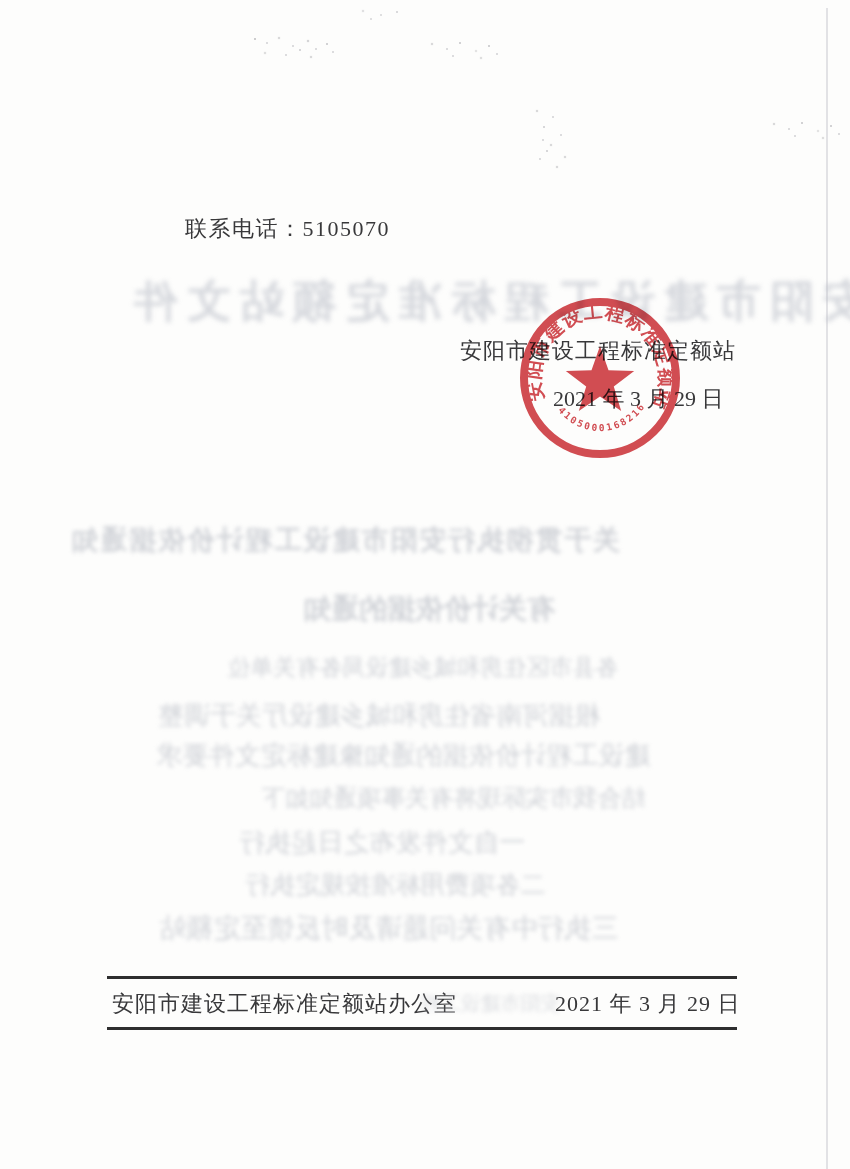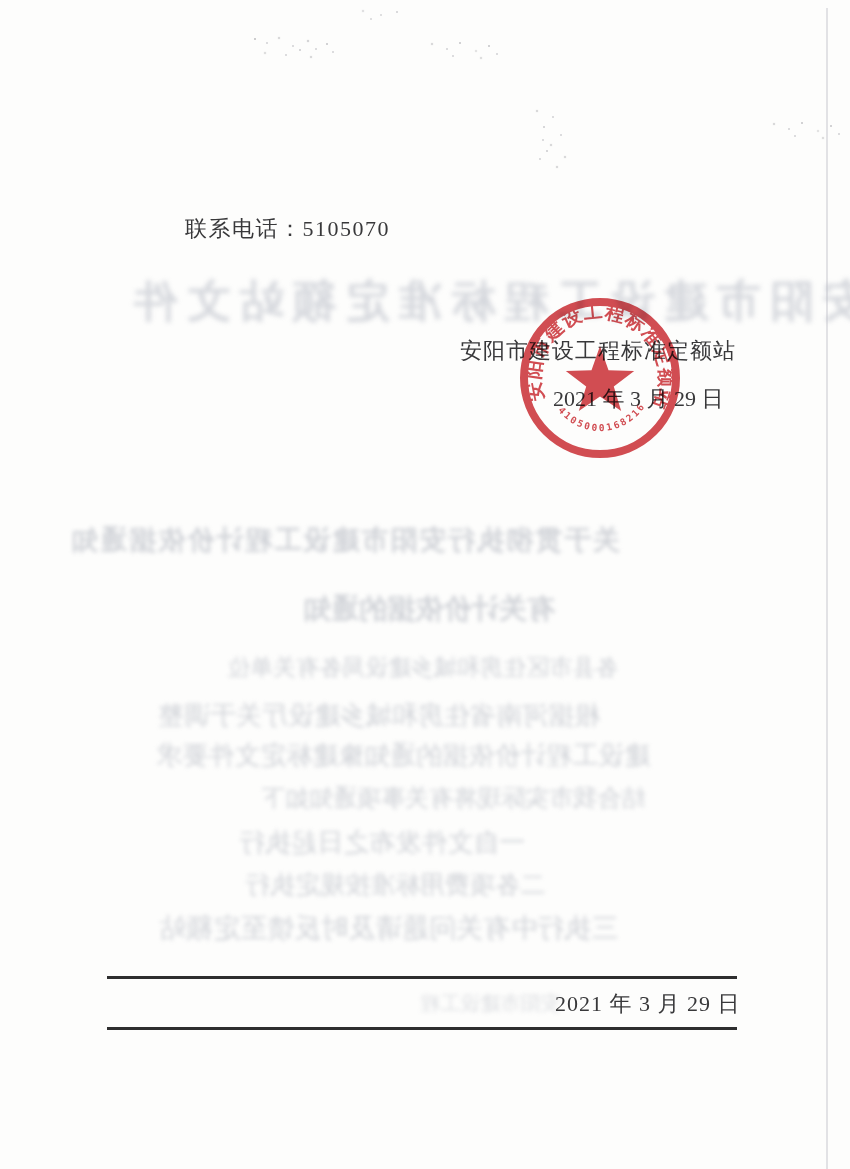--- a/index.html
+++ b/index.html
@@ -90,17 +90,18 @@
   <div class="abs bleed" style="left:265px; top:590px; width:290px; font-size:28px; font-weight:bold;">有关计价依据的通知</div>
   <div class="abs bleed" style="left:228px; top:652px; width:390px; font-size:23px;">各县市区住房和城乡建设局各有关单位</div>
   <div class="abs bleed" style="left:133px; top:698px; width:467px; font-size:26px;">根据河南省住房和城乡建设厅关于调整</div>
   <div class="abs bleed" style="left:120px; top:738px; width:530px; font-size:26px;">建设工程计价依据的通知豫建标定文件要求</div>
   <div class="abs bleed" style="left:258px; top:782px; width:387px; font-size:24px;">结合我市实际现将有关事项通知如下</div>
   <div class="abs bleed" style="left:232px; top:825px; width:293px; font-size:26px;">一自文件发布之日起执行</div>
   <div class="abs bleed" style="left:242px; top:868px; width:303px; font-size:25px;">二各项费用标准按规定执行</div>
   <div class="abs bleed" style="left:138px; top:910px; width:480px; font-size:27px;">三执行中有关问题请及时反馈至定额站</div>
 
   <div class="abs rule" style="left:107px; top:976px; width:630px;"></div>
+  <div class="abs footer-text" style="left:112px; top:989px;">安阳市建设工程标准定额站办公室</div>
   <div class="abs bleed" style="left:350px; top:990px; width:210px; font-size:20px; opacity:.45;">安阳市建设工程</div>
   <div class="abs footer-text" style="left:555px; top:989px; width:178px; text-align:right;">2021 年 3 月 29 日</div>
   <div class="abs rule" style="left:107px; top:1027px; width:630px;"></div>
 
 </div>
 
 </body></html>

